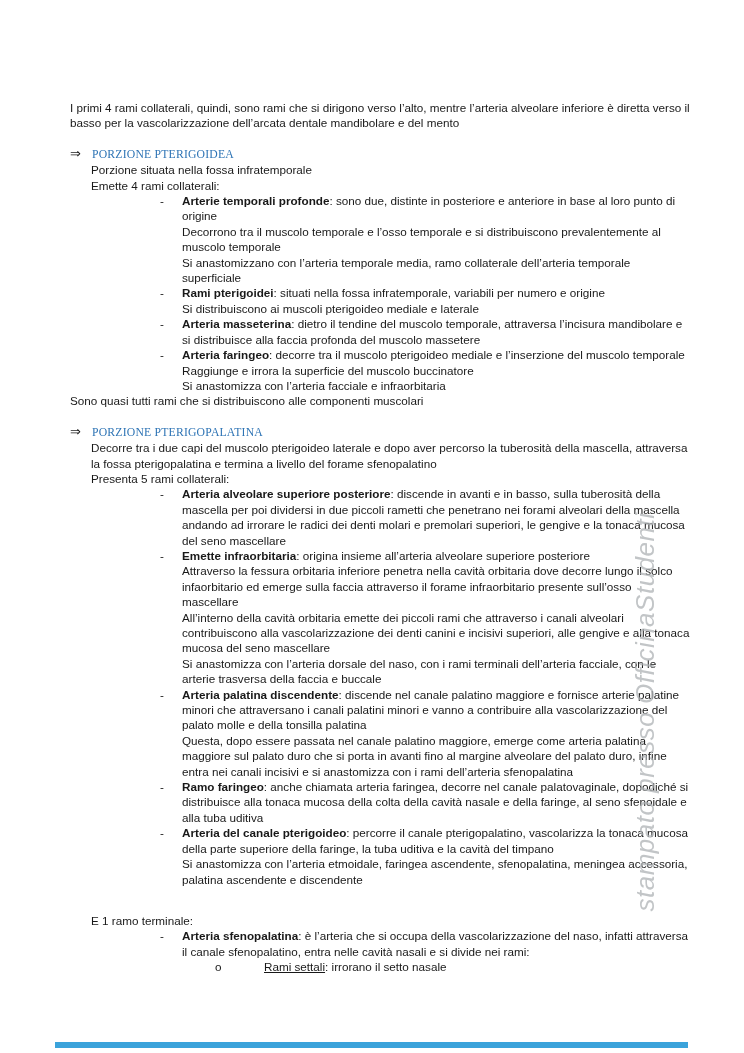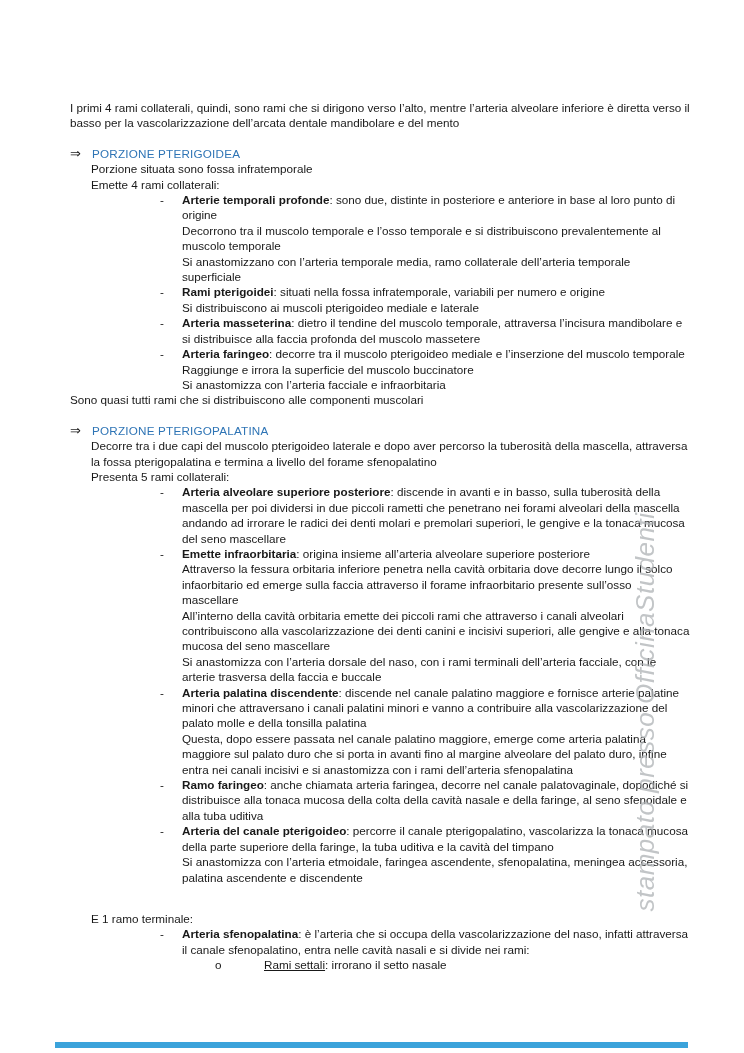--- a/index.html
+++ b/index.html
@@ -12,21 +12,21 @@
     font-size:11.7px;
     line-height:15.4px;
     color:#191919;
     box-sizing:border-box;
     padding:100px 54px 0 70px;
   }
   p{margin:0;}
   .para{white-space:pre-line;}
   .heading-row{display:flex;align-items:baseline;margin-top:15px;}
   .arrow{width:22px;flex:0 0 22px;color:#1a1a1a;font-size:13px;}
-  .heading{color:#2e74b5;letter-spacing:0.2px;}
+  .heading{color:#2e74b5;letter-spacing:0.2px;font-family:Liberation Serif, serif;}
   .sec-body{margin-left:21px;}
   .bullets{margin-left:69px;}
   .bullet{display:flex;}
   .dash{flex:0 0 22px;text-align:left;}
   .btext{flex:1;white-space:pre-line;}
   .btext b{font-weight:bold;}
   .sec-footer{}
   .terminal-intro{margin-top:26px;margin-left:21px;}
   .subbullet{display:flex;margin-left:124px;}
   .omark{flex:0 0 17px;}
@@ -58,21 +58,21 @@
 <div class="page">
 
   <p class="para">I primi 4 rami collaterali, quindi, sono rami che si dirigono verso l’alto, mentre l’arteria alveolare inferiore è diretta verso il basso per la vascolarizzazione dell’arcata dentale mandibolare e del mento</p>
 
   <div>
     <div class="heading-row">
       <span class="arrow">⇒</span>
       <span class="heading">PORZIONE PTERIGOIDEA</span>
     </div>
     <div class="sec-body">
-      <p>Porzione situata sono fossa infratemporale</p>
+      <p>Porzione situata nella fossa infratemporale</p>
       <p>Emette 4 rami collaterali:</p>
       <div class="bullets">
         <div class="bullet">
           <span class="dash">-</span>
           <p class="btext"><b>Arterie temporali profonde</b><span>: sono due, distinte in posteriore e anteriore in base al loro punto di origine
 Decorrono tra il muscolo temporale e l’osso temporale e si distribuiscono prevalentemente al muscolo temporale
 Si anastomizzano con l’arteria temporale media, ramo collaterale dell’arteria temporale superficiale</span></p>
         </div>
         <div class="bullet">
           <span class="dash">-</span>

